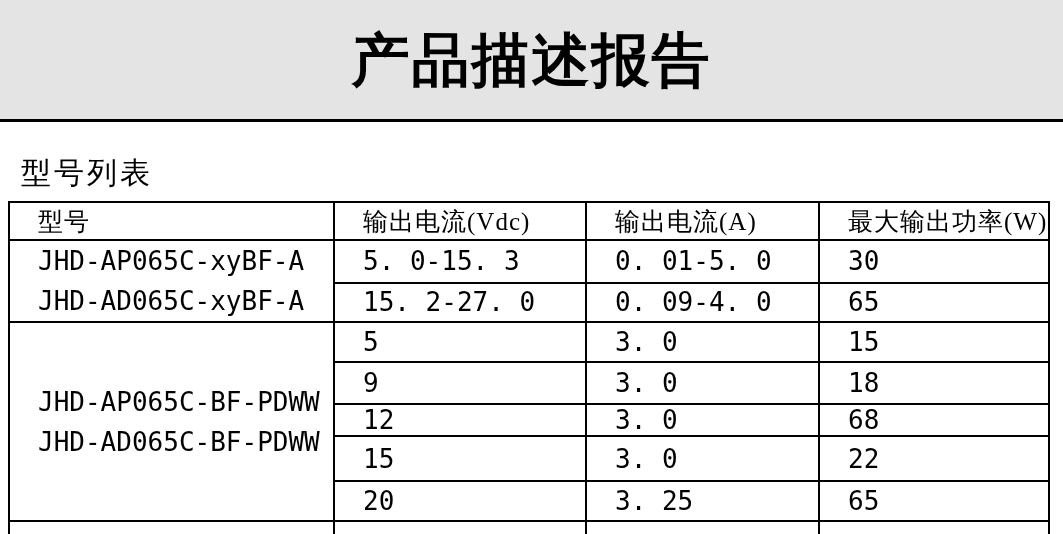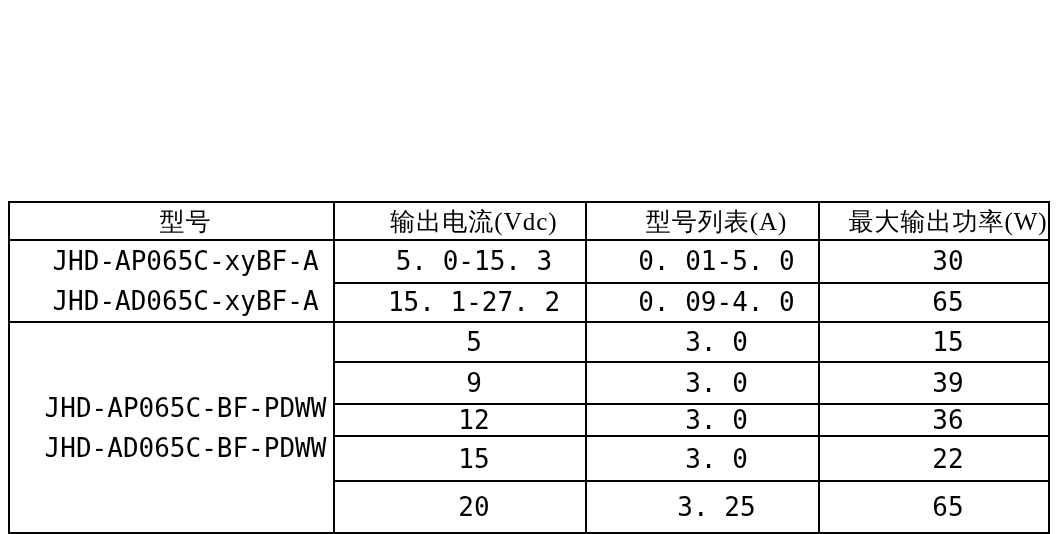--- a/index.html
+++ b/index.html
@@ -56,21 +56,21 @@
     table-layout: fixed;
   }
   table.model-table col.c1 { width: 325px; }
   table.model-table col.c2 { width: 252px; }
   table.model-table col.c3 { width: 233px; }
   table.model-table col.c4 { width: 230px; }
   table.model-table th,
   table.model-table td {
     border: 2px solid #000000;
     padding: 0 0 0 28px;
-    text-align: center;
+    text-align: left;
     vertical-align: middle;
     overflow: hidden;
     white-space: nowrap;
     margin-top: 15px;
   }
   table.model-table th {
     font-weight: normal;
     font-size: 25px;
     font-family: "Liberation Serif", "DejaVu Serif", serif;
     letter-spacing: 1px;
@@ -81,77 +81,81 @@
   }
   td.model-cell div {
     line-height: 40px;
   }
 </style>
 </head>
 <body>
 
 <div class="page">
 
+  <header class="title-band">
+    <h1 class="report-title">产品描述报告</h1>
+  </header>
 
+  <div class="section-heading">型号列表</div>
 
   <table class="model-table">
     <colgroup>
       <col class="c1">
         <col class="c2">
         <col class="c3">
         <col class="c4">
     </colgroup>
     <thead>
       <tr style="height:38px;">
         <th>型号</th>
         <th>输出电流(Vdc)</th>
-        <th>型号列表(A)</th>
+        <th>输出电流(A)</th>
         <th>最大输出功率(W)</th>
       </tr>
     </thead>
     <tbody id="model-tbody">
         <tr style="height: 41px;">
           <td rowspan="2" class="model-cell">
             <div>JHD-AP065C-xyBF-A</div>
             <div>JHD-AD065C-xyBF-A</div>
           </td>
           <td>5. 0-15. 3</td>
           <td>0. 01-5. 0</td>
           <td>30</td>
         </tr>
         <tr style="height: 38px;">
-          <td>15. 1-27. 2</td>
+          <td>15. 2-27. 0</td>
           <td>0. 09-4. 0</td>
           <td>65</td>
         </tr>
         <tr style="height: 40px;">
           <td rowspan="5" class="model-cell">
             <div>JHD-AP065C-BF-PDWW</div>
             <div>JHD-AD065C-BF-PDWW</div>
           </td>
           <td>5</td>
           <td>3. 0</td>
           <td>15</td>
         </tr>
         <tr style="height: 42px;">
           <td>9</td>
           <td>3. 0</td>
-          <td>39</td>
+          <td>18</td>
         </tr>
         <tr style="height: 28px;">
           <td>12</td>
           <td>3. 0</td>
-          <td>36</td>
+          <td>68</td>
         </tr>
         <tr style="height: 45px;">
           <td>15</td>
           <td>3. 0</td>
           <td>22</td>
         </tr>
-        <tr style="height: 52px;">
+        <tr style="height: 40px;">
           <td>20</td>
           <td>3. 25</td>
           <td>65</td>
         </tr>
         <tr style="height: 40px;">
           <td></td>
           <td></td>
           <td></td>
           <td></td>
         </tr>

